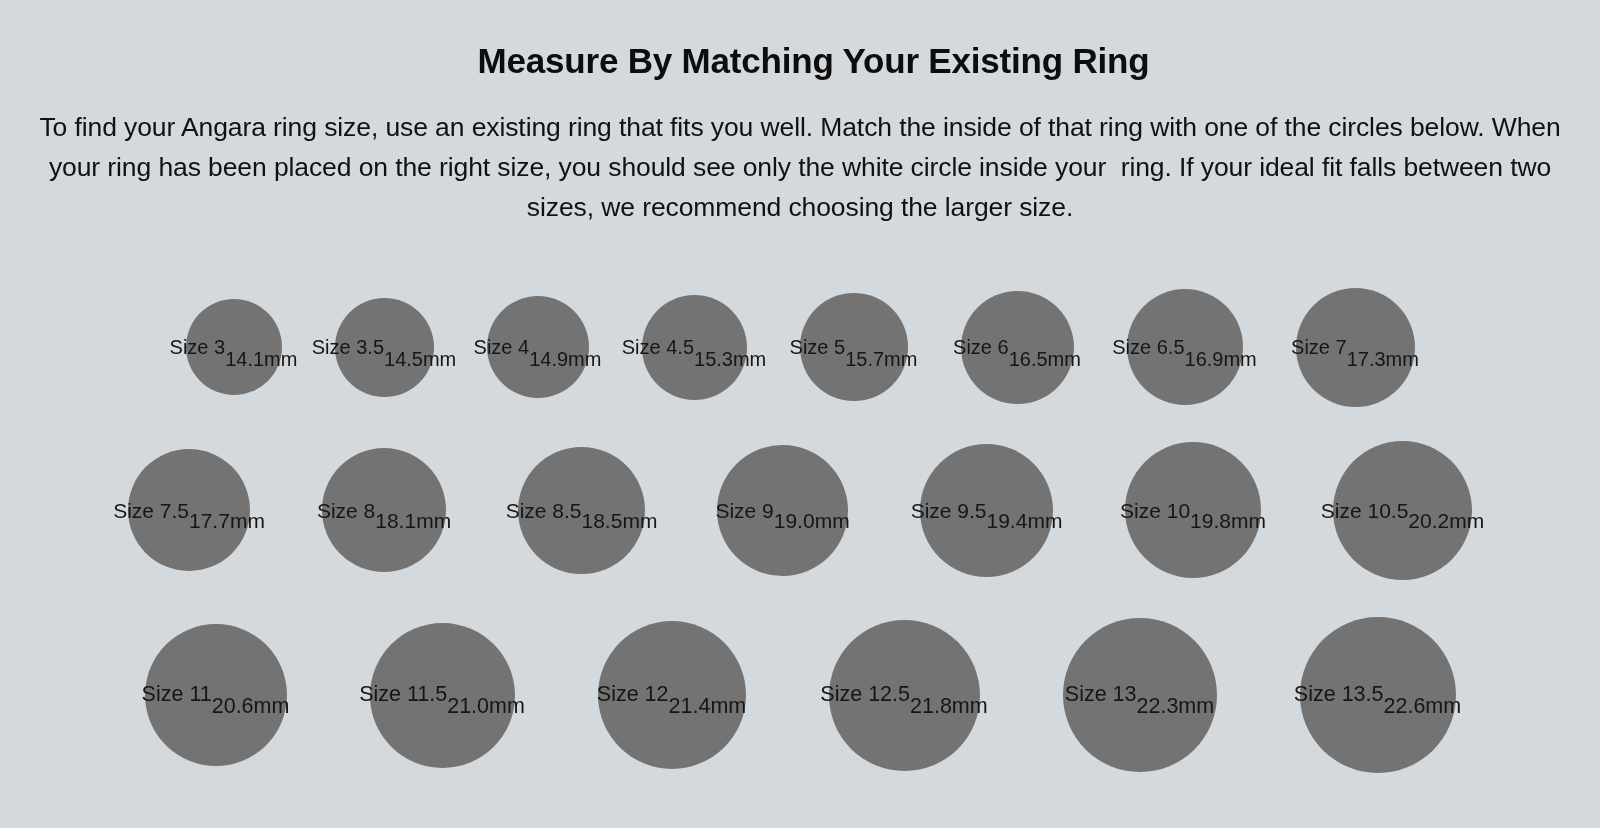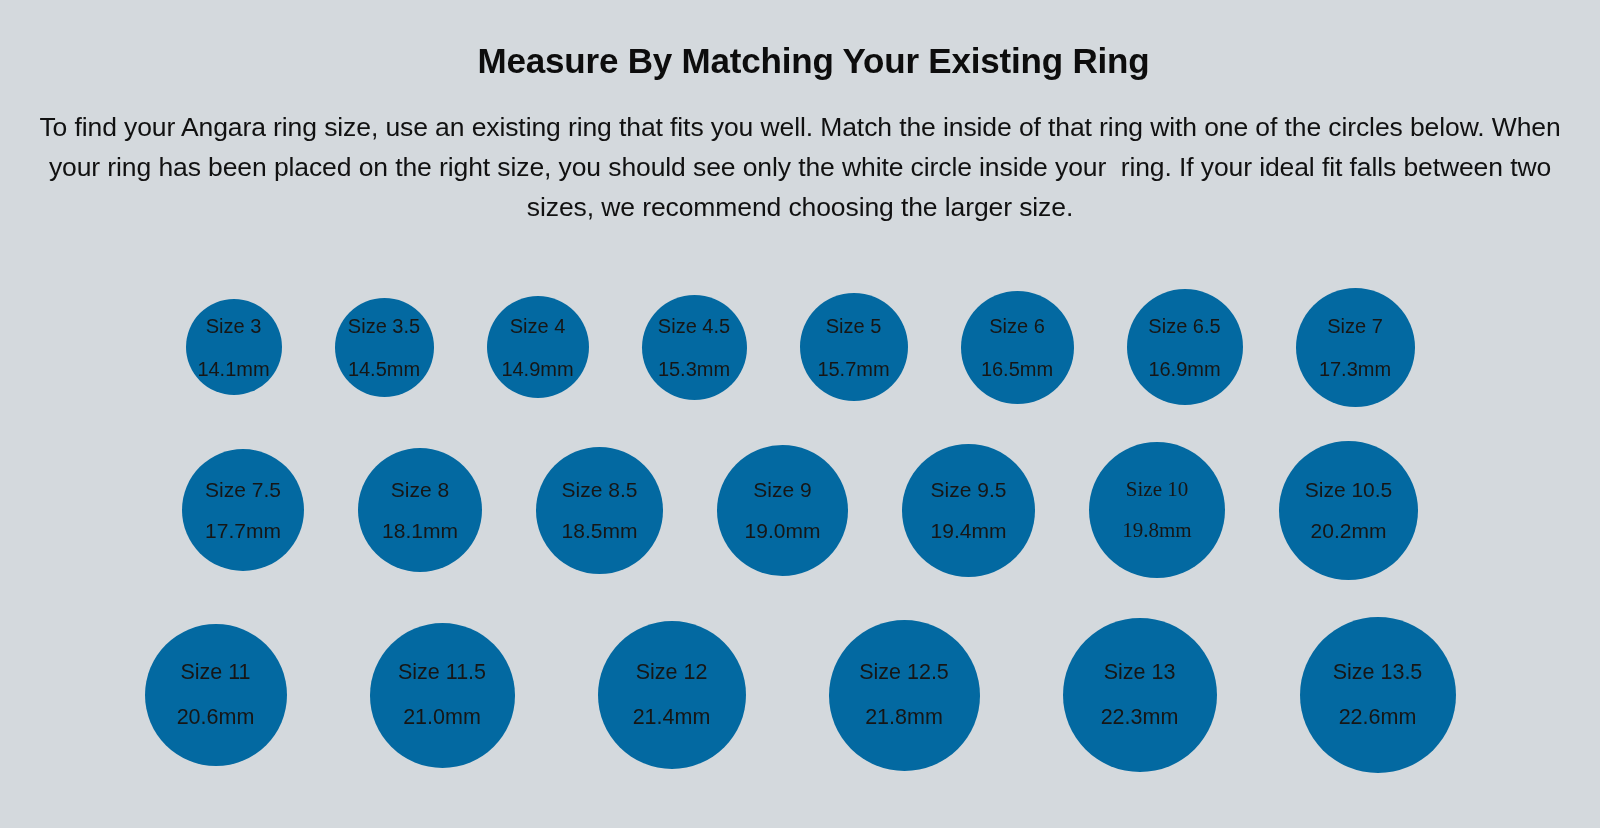--- a/index.html
+++ b/index.html
@@ -54,28 +54,27 @@
     left: 0;
     width: 1600px;
   }
   .row {
     display: flex;
     justify-content: center;
     align-items: center;
     width: 100%;
   }
   .row-1 { height: 150px; gap: 53px; }
-  .row-2 { height: 176px; gap: 54px; }
+  .row-2 { height: 176px; gap: 72px; }
   .row-3 { height: 194px; gap: 83px; }
 
   .ring-circle {
-    background: #0369a1;
+    background: #737373;
     border-radius: 50%;
     display: flex;
-    flex-direction: column;
     align-items: center;
     justify-content: center;
     flex: 0 0 auto;
     box-sizing: border-box;
   }
   .ring-size-label {
     font-size: 20px;
     line-height: 1;
     color: #161616;
     white-space: nowrap;
@@ -153,21 +152,21 @@
           <span class="ring-mm-label">18.5mm</span>
         </div>
         <div class="ring-circle" style="width: 131px; height: 131px;">
           <span class="ring-size-label">Size 9</span>
           <span class="ring-mm-label">19.0mm</span>
         </div>
         <div class="ring-circle" style="width: 133px; height: 133px;">
           <span class="ring-size-label">Size 9.5</span>
           <span class="ring-mm-label">19.4mm</span>
         </div>
-        <div class="ring-circle" style="width: 136px; height: 136px; font-family: Liberation Serif, serif;">
+        <div class="ring-circle" style="width: 136px; height: 136px;">
           <span class="ring-size-label">Size 10</span>
           <span class="ring-mm-label">19.8mm</span>
         </div>
         <div class="ring-circle" style="width: 139px; height: 139px;">
           <span class="ring-size-label">Size 10.5</span>
           <span class="ring-mm-label">20.2mm</span>
         </div>
       </div>
     <div class="row row-3">
         <div class="ring-circle" style="width: 142px; height: 142px;">

